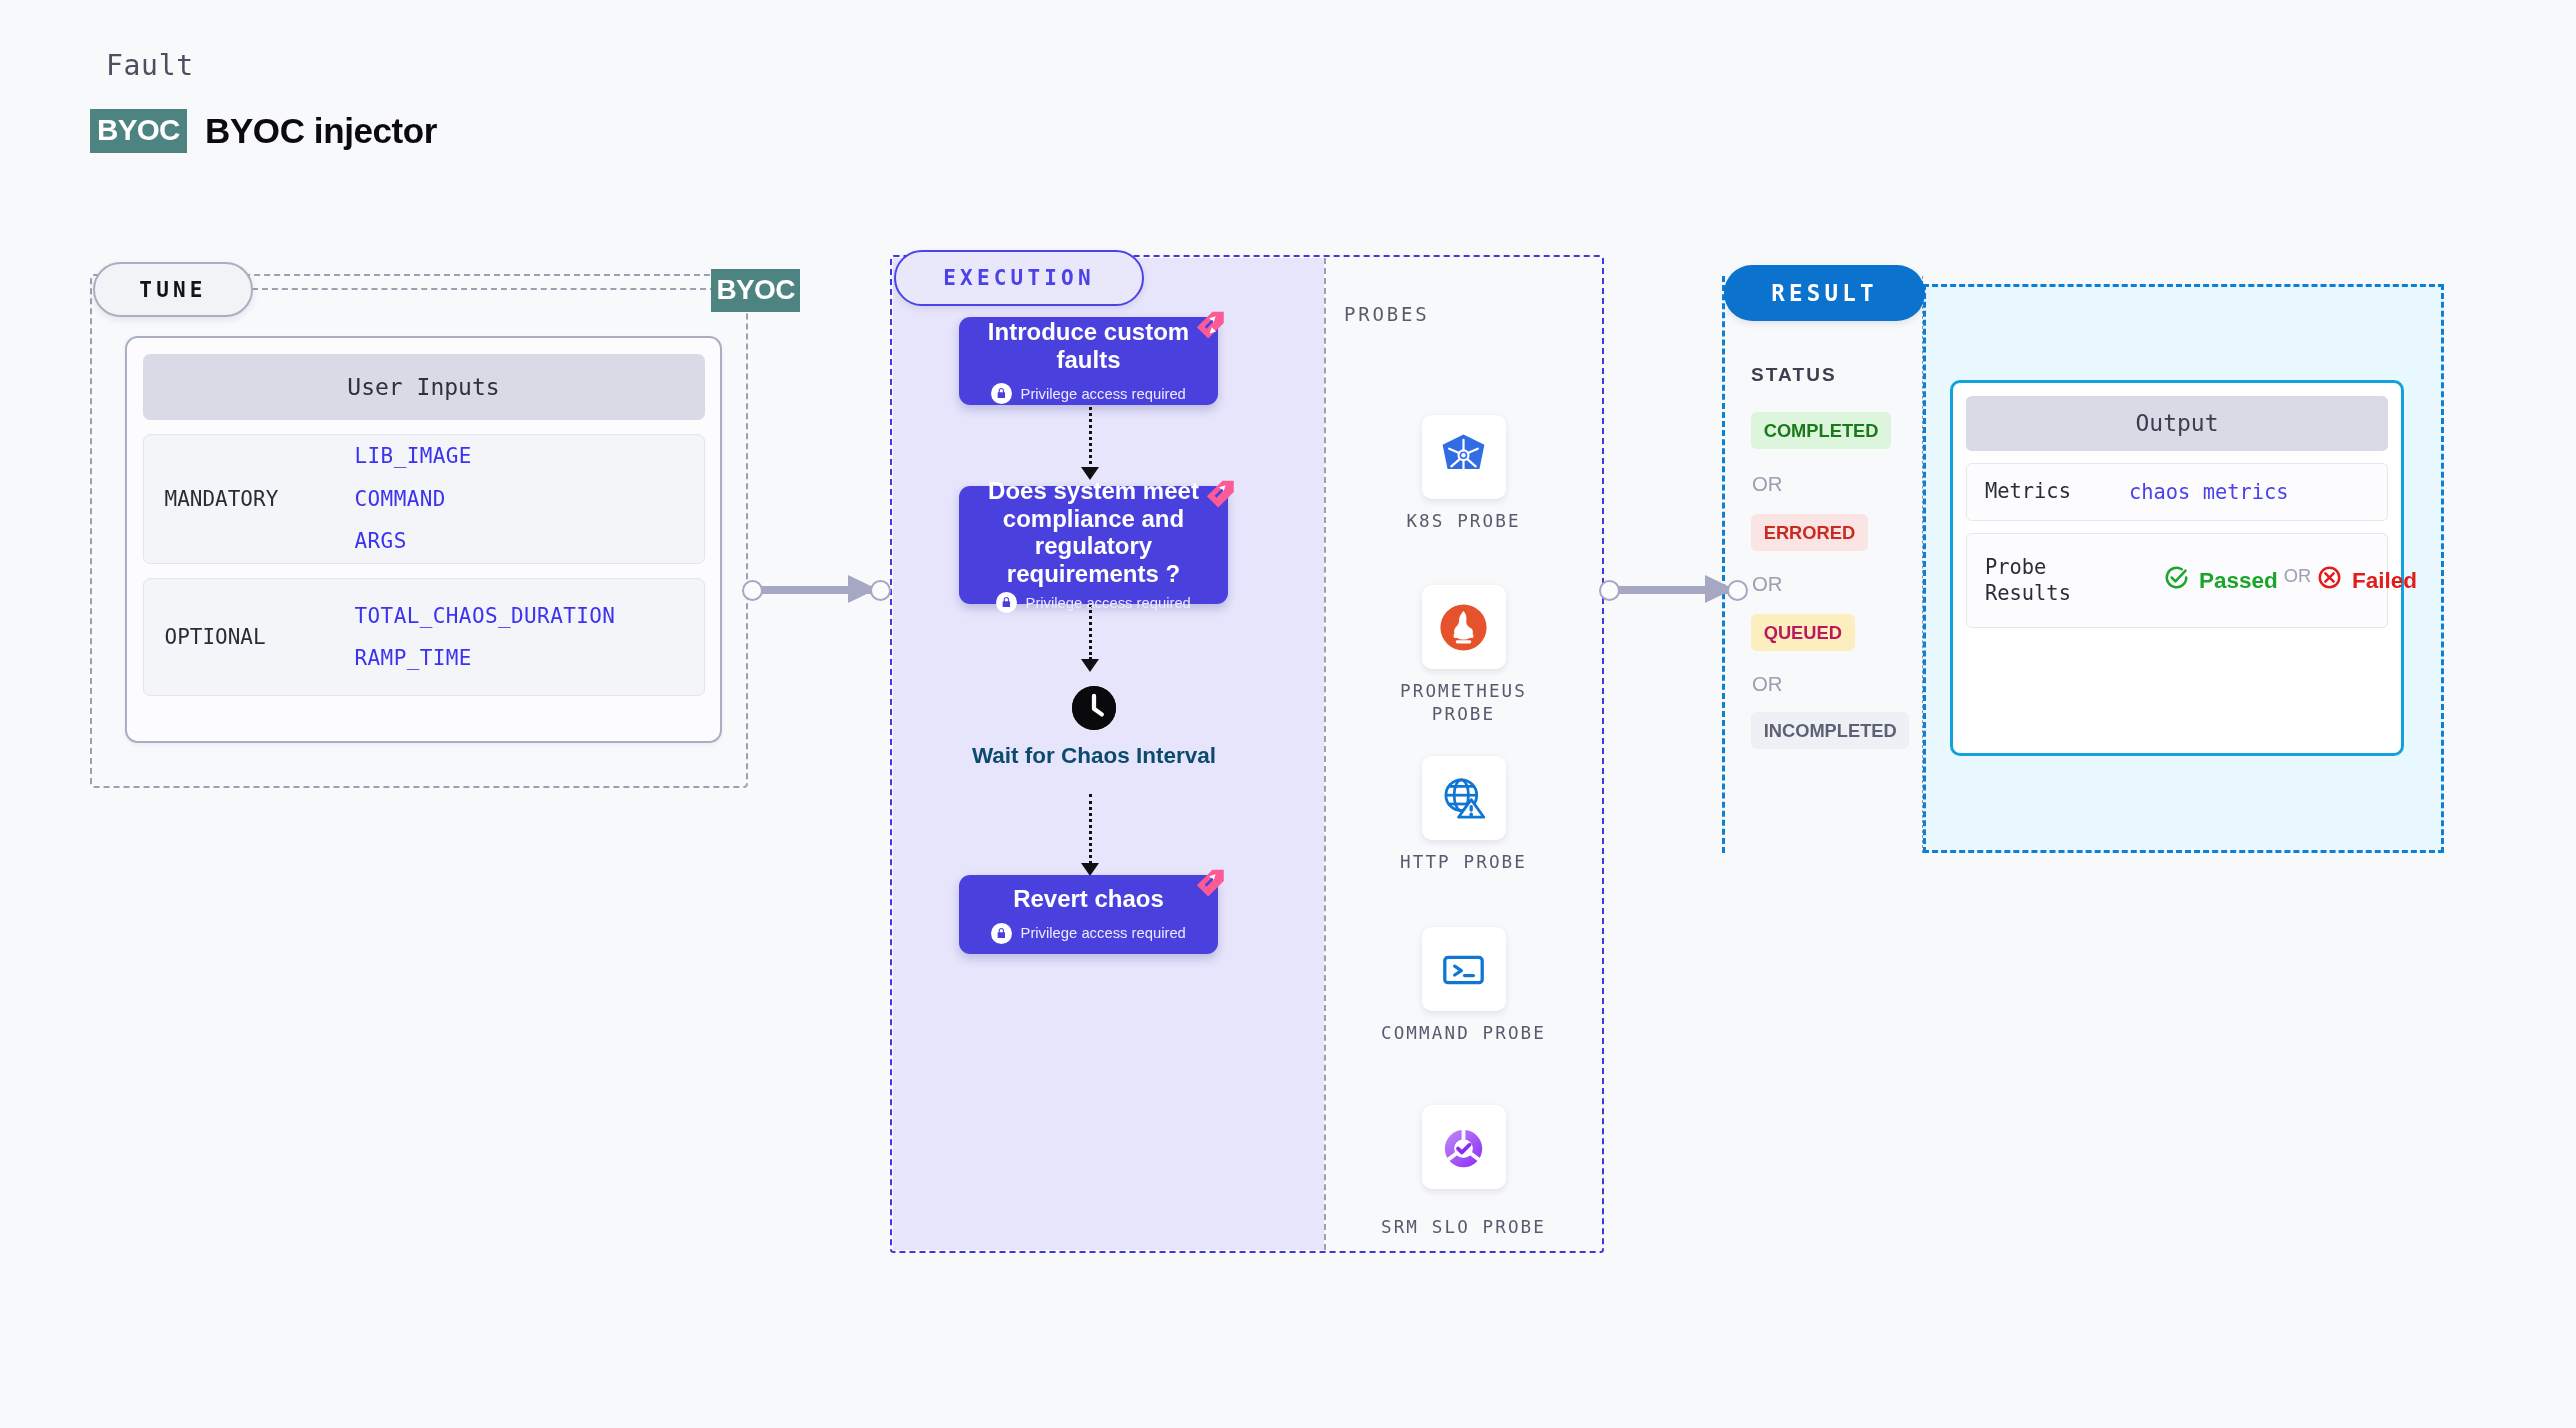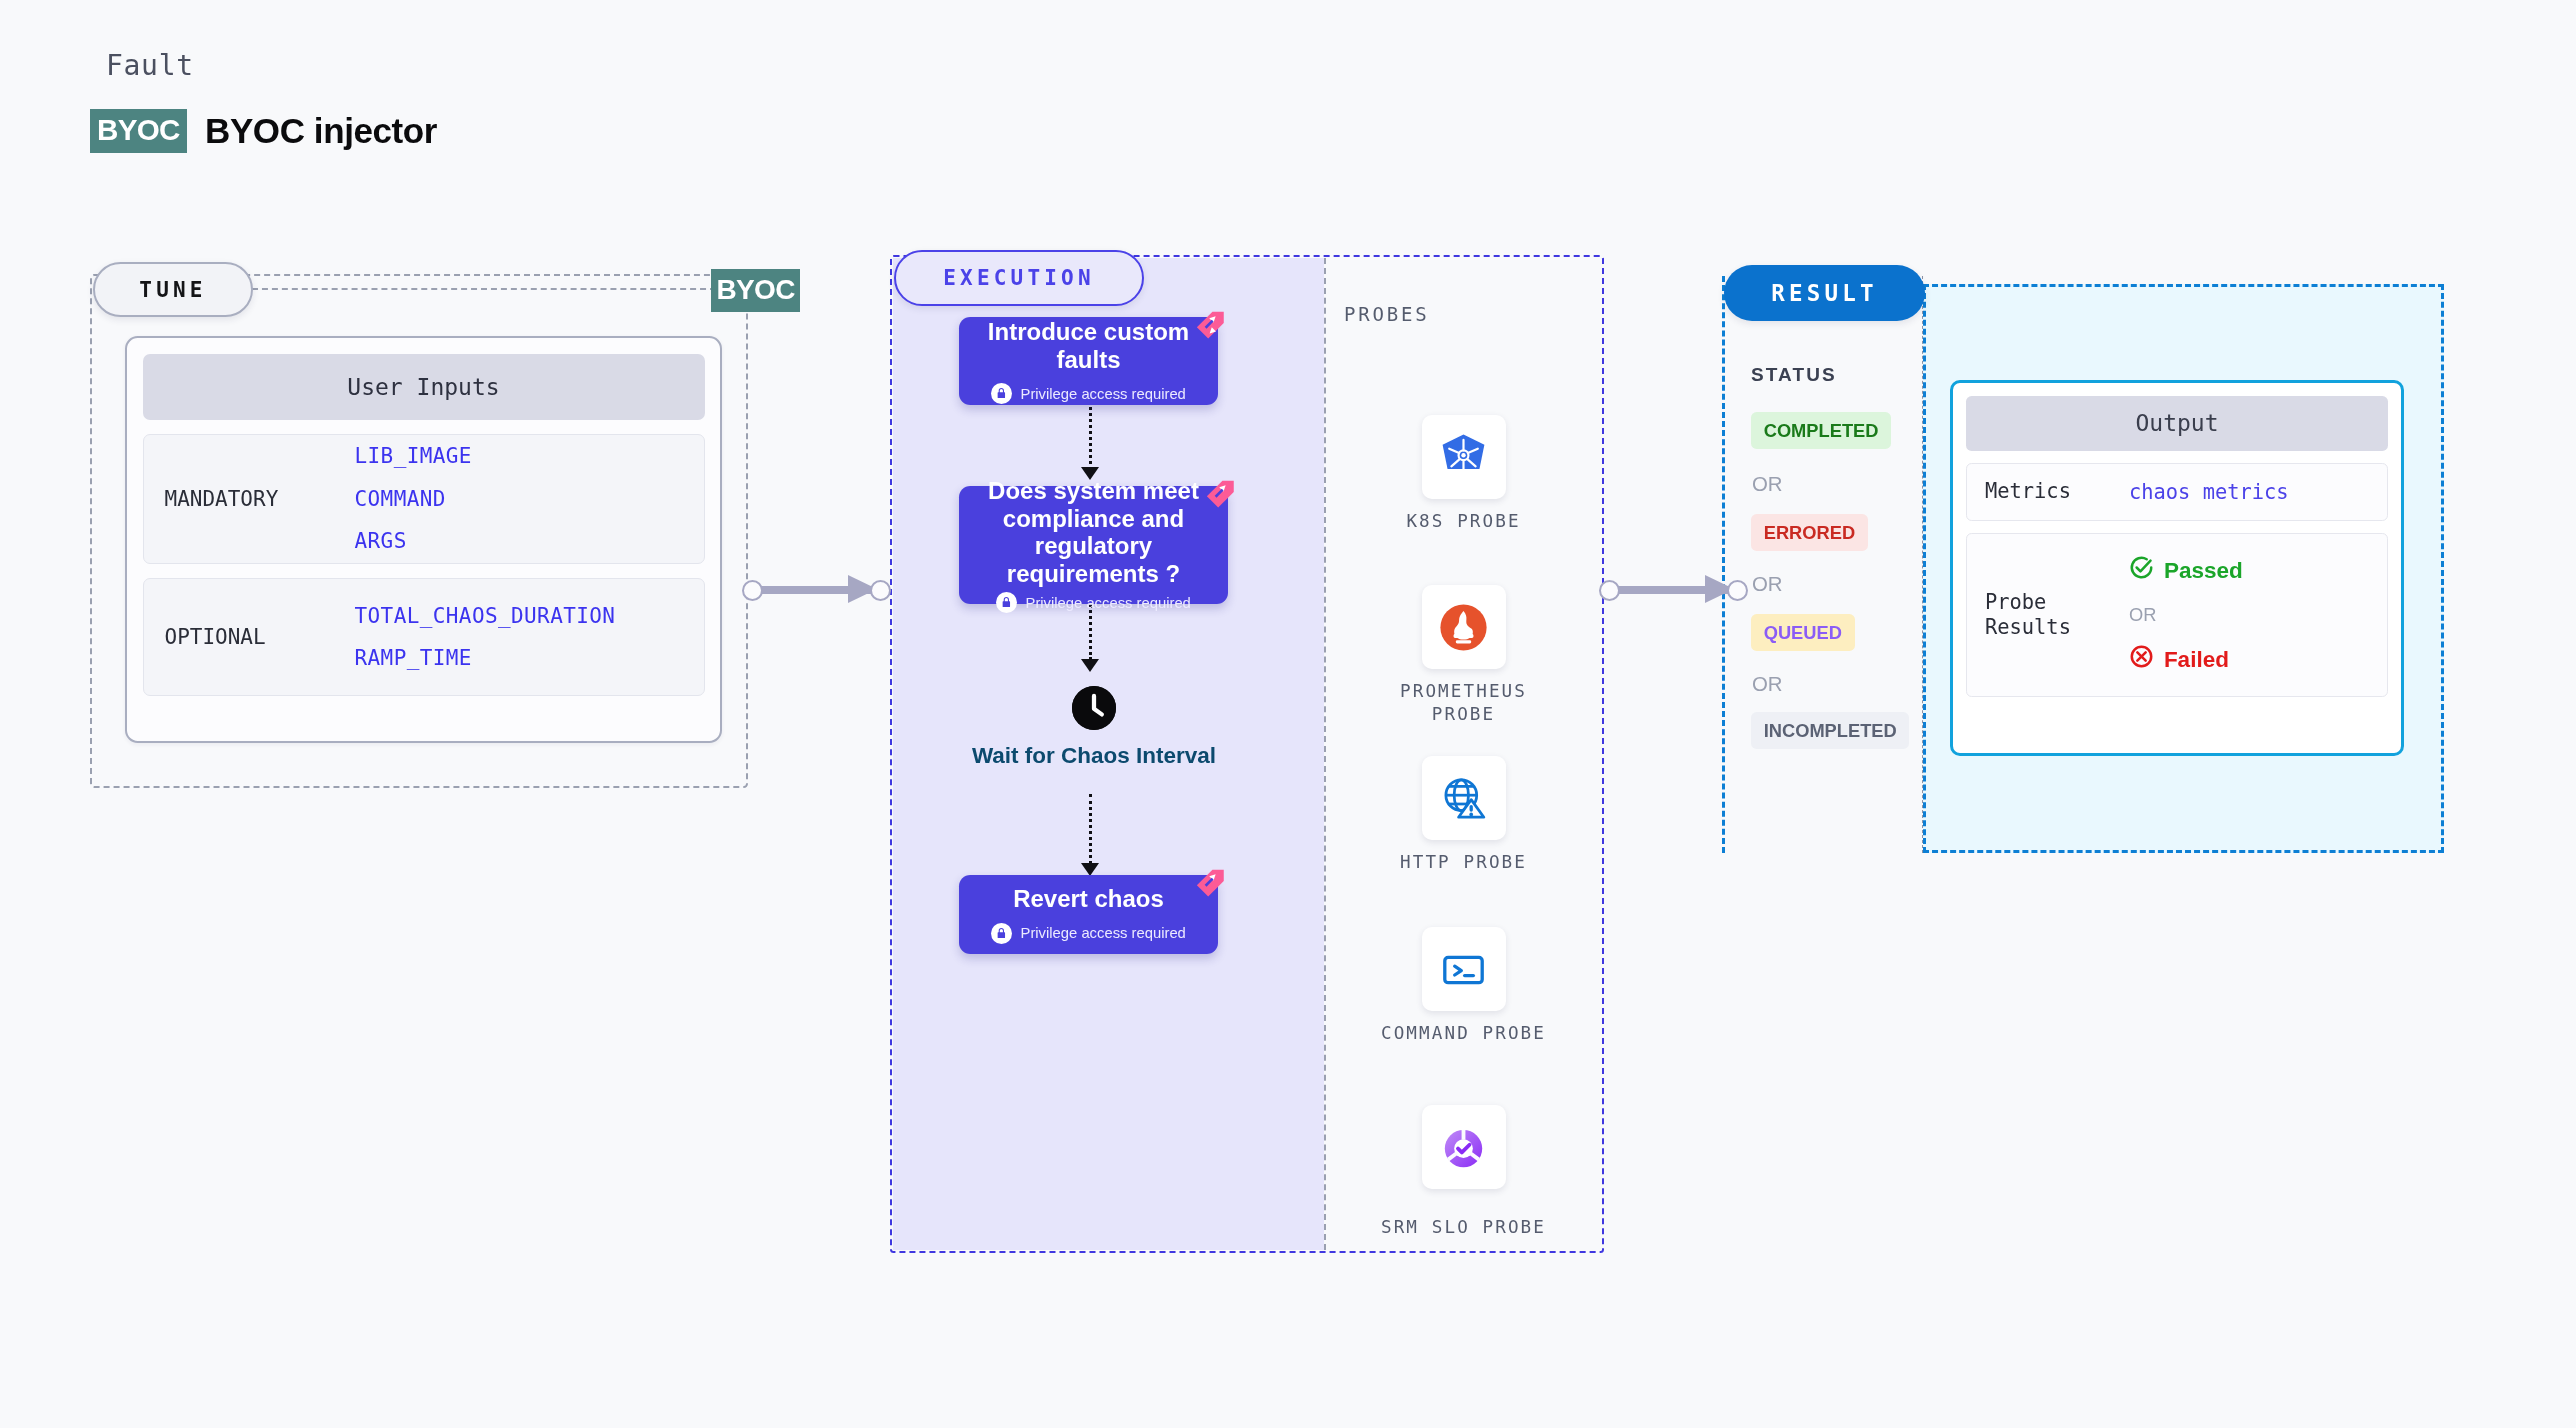--- a/index.html
+++ b/index.html
@@ -201,21 +201,21 @@
   }
   .out-row {
     margin-top: 12px; background: #fcfcfe; border: 1.4px solid #e6e7ee; border-radius: 5.6px;
     display: flex; align-items: center; padding: 15.5px 0 15.5px 18.3px;
   }
   .out-key {
     width: 144px; flex: none; font-family: "DejaVu Sans Mono", monospace;
     font-size: 20.4px; color: #2a2d38; line-height: 1.25;
   }
   .out-val-mono { font-family: "DejaVu Sans Mono", monospace; font-size: 20.4px; color: #4b42e8; }
-  .pr-list { display: flex; flex-direction: column; gap: 18px; }
+  .pr-list { display: flex; flex-direction: row; gap: 6px; margin-left: 35px; }
   .pr-line { display: flex; align-items: center; gap: 9.9px; font-size: 22.5px; font-weight: bold; }
 </style>
 </head>
 <body>
 
 <div class="canvas">
 
   <div class="hdr-fault">Fault</div>
   <div class="hdr-row">
     <span class="byoc-badge-hdr">BYOC</span>
@@ -429,21 +429,21 @@
   <div class="pill" id="result-pill">RESULT</div>
 
   <div id="status-title">STATUS</div>
 
   <div class="status-badge" style="left:1751px; top:412px; background:#dcf5dc; color:#1a7a1a;">COMPLETED</div>
   <div class="or-text" style="left:1752px; top:473px;">OR</div>
 
   <div class="status-badge" style="left:1751px; top:514px; background:#fbe5e4; color:#c92a22;">ERRORED</div>
   <div class="or-text" style="left:1752px; top:573px;">OR</div>
 
-  <div class="status-badge" style="left:1751px; top:614px; background:#fdeec0; color:#8b5cf6;">QUEUED</div>
+  <div class="status-badge" style="left:1751px; top:614px; background:#fdeec0; color:#be185d;">QUEUED</div>
   <div class="or-text" style="left:1752px; top:673px;">OR</div>
 
   <div class="status-badge" style="left:1751px; top:712px; background:#eef0f5; color:#5b6274;">INCOMPLETED</div>
 
   <div id="output-card">
     <div class="out-head">Output</div>
 
     <div class="out-row">
       <div class="out-key">Metrics</div>
       <div class="out-val-mono">chaos metrics</div>

